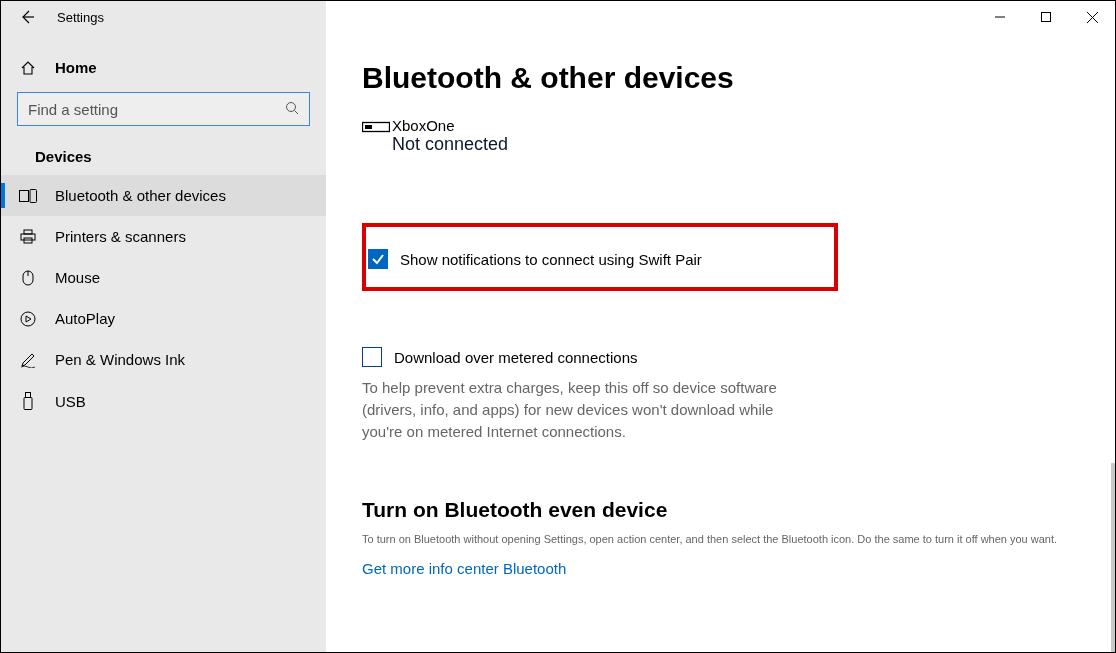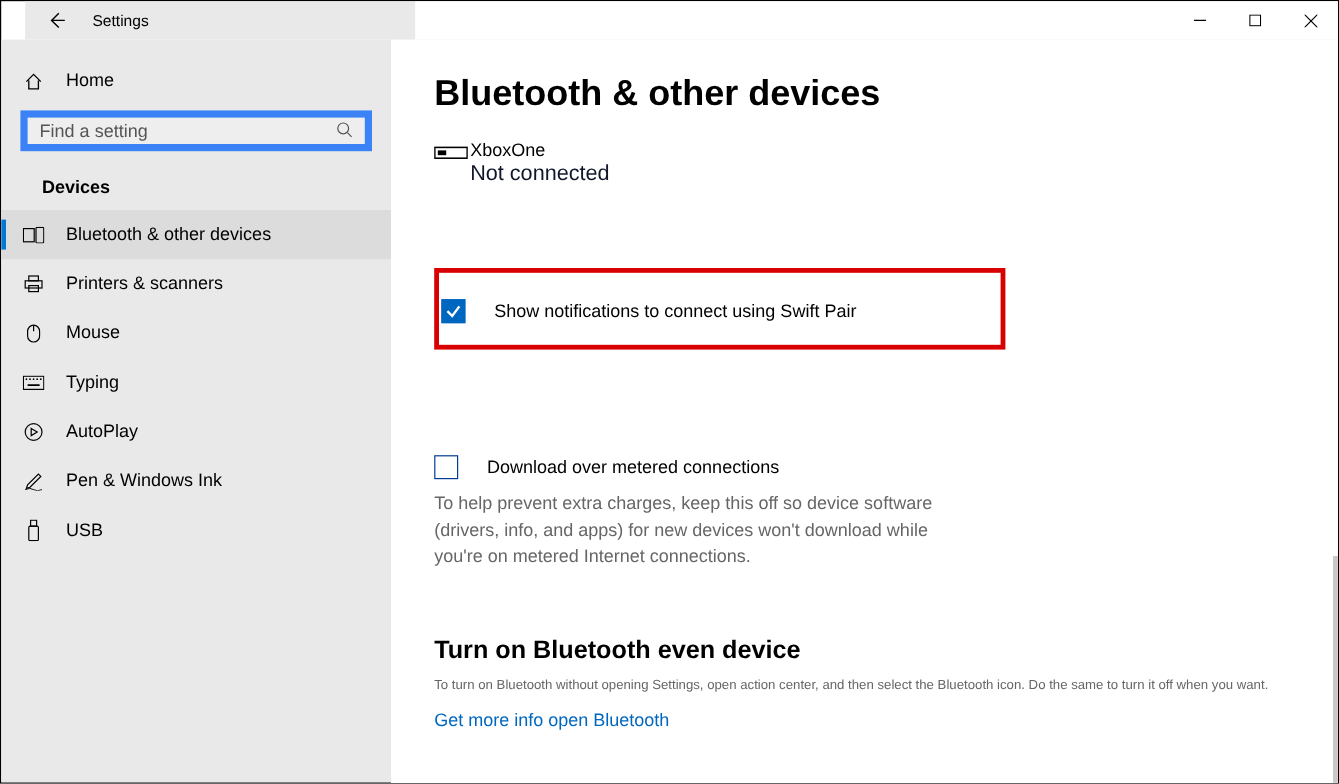--- a/index.html
+++ b/index.html
@@ -13,21 +13,20 @@
     overflow: hidden;
     border: 1px solid #000;
     position: relative;
   }
   
   .titlebar {
     height: 32px;
     display: flex;
     align-items: center;
     background: #e9e9e9;
-    margin-left: 20px;
   }
   .titlebar-left {
     width: 325px;
     display: flex;
     align-items: center;
     padding-left: 18px;
     gap: 22px;
   }
   .titlebar-left .back-icon svg { display:block; }
   .titlebar-title { font-size: 13px; color:#000;}
@@ -56,28 +55,29 @@
     background: #e9e9e9;
     padding-top: 18px;
     display:flex;
     flex-direction:column;
   }
   .home-row {
     display:flex; align-items:center;
     padding: 8px 18px;
     gap: 18px;
     font-size: 15px;
+    font-weight: bold;
   }
   .home-row .icon{width:18px;display:flex;justify-content:center;}
   .search-wrap{
     padding: 8px 16px 14px 16px;
   }
   .search {
     display:flex; align-items:center;
-    border:6px solid #3b82f6;
+    border:1px solid #3b82f6;
     background:#eee;
     height:34px;
     padding:0 10px;
   }
   .search input{
     flex:1; border:none; outline:none; background:transparent;
     font-size:15px; color:#555;
   }
   .search input::placeholder{color:#555;}
   .search .s-icon{font-size:14px;color:#555;}
@@ -116,34 +116,34 @@
   .device-icon{width:30px;display:flex;justify-content:flex-start;padding-top:2px;}
   .device-name{font-size:15px;}
   .device-status{font-size:18px;color:#0f172a;}
   .highlight-box{
     border:4px solid #d80000;
     padding:22px 18px 18px 2px;
     margin-top:50px;
     width:476px;
   }
   .checkbox-row{
-    display:flex;align-items:center;gap:24px;
+    display:flex;align-items:center;gap:12px;
     font-size:15px;
   }
   .cb{
     width:20px;height:20px;border:1px solid #003e92;
     display:flex;align-items:center;justify-content:center;
     flex-shrink:0;
   }
   .cb.checked{background:#0067c0;border-color:#0067c0;}
   .cb-check{color:#fff;}
   .desc{
     font-size:15px;color:#666;margin-top:10px;line-height:1.45;
   }
-  .block{margin-top:88px;width:440px;}
+  .block{margin-top:56px;width:440px;}
   .block .desc{width:420px;}
   .section-heading{
     font-size:21px;font-weight:600;margin-top:56px;
   }
   .wide-desc{font-size:11px;color:#666;margin-top:10px;line-height:1.45;width:730px;}
   .link{color:#0067c0;font-size:15px;margin-top:12px;display:inline-block;}
   .scroll-ind{position:absolute;right:0;bottom:0;top:430px;width:4px;background:#c9c9c9;}
 </style>
 </head>
 <body>
@@ -225,34 +225,20 @@
         <span class="icon">
           <svg width="12" height="16" viewBox="0 0 12 16">
               <rect x="1" y="1" width="10" height="14" rx="5" stroke="#000" fill="none"></rect>
               <line x1="6" y1="1" x2="6" y2="6" stroke="#000"></line>
             </svg>
         </span>
         <span>Mouse</span>
       </div>
       <div class="nav-item">
         <span class="icon">
-          <svg width="18" height="12" viewBox="0 0 18 12">
-              <rect x="0.5" y="0.5" width="17" height="11" stroke="#000" fill="none"></rect>
-              <line x1="3" y1="3" x2="3" y2="3" stroke="#000" stroke-width="1.5" stroke-linecap="round"></line>
-              <line x1="6" y1="3" x2="6" y2="3" stroke="#000" stroke-width="1.5" stroke-linecap="round"></line>
-              <line x1="9" y1="3" x2="9" y2="3" stroke="#000" stroke-width="1.5" stroke-linecap="round"></line>
-              <line x1="12" y1="3" x2="12" y2="3" stroke="#000" stroke-width="1.5" stroke-linecap="round"></line>
-              <line x1="15" y1="3" x2="15" y2="3" stroke="#000" stroke-width="1.5" stroke-linecap="round"></line>
-              <line x1="4" y1="8" x2="14" y2="8" stroke="#000" stroke-width="1.5"></line>
-            </svg>
-        </span>
-        <span>Typing</span>
-      </div>
-      <div class="nav-item">
-        <span class="icon">
           <svg width="16" height="16" viewBox="0 0 16 16">
               <circle cx="8" cy="8" r="7" stroke="#000" fill="none"></circle>
               <path d="M6 5 L11 8 L6 11 Z" stroke="#000" fill="none"></path>
             </svg>
         </span>
         <span>AutoPlay</span>
       </div>
       <div class="nav-item">
         <span class="icon">
           <svg width="16" height="16" viewBox="0 0 16 16">
@@ -304,17 +290,17 @@
     <div class="block">
       <div class="checkbox-row">
         <span class="cb"></span>
         <span>Download over metered connections</span>
       </div>
       <div class="desc">To help prevent extra charges, keep this off so device software (drivers, info, and apps) for new devices won't download while you're on metered Internet connections.</div>
     </div>
 
     <div class="section-heading">Turn on Bluetooth even device</div>
     <div class="wide-desc">To turn on Bluetooth without opening Settings, open action center, and then select the Bluetooth icon. Do the same to turn it off when you want.</div>
-    <a class="link">Get more info open Bluetooth</a>
+    <a class="link">Get more info center Bluetooth</a>
 
     <div class="scroll-ind"></div>
   </div>
 </div>
 
 </body></html>

